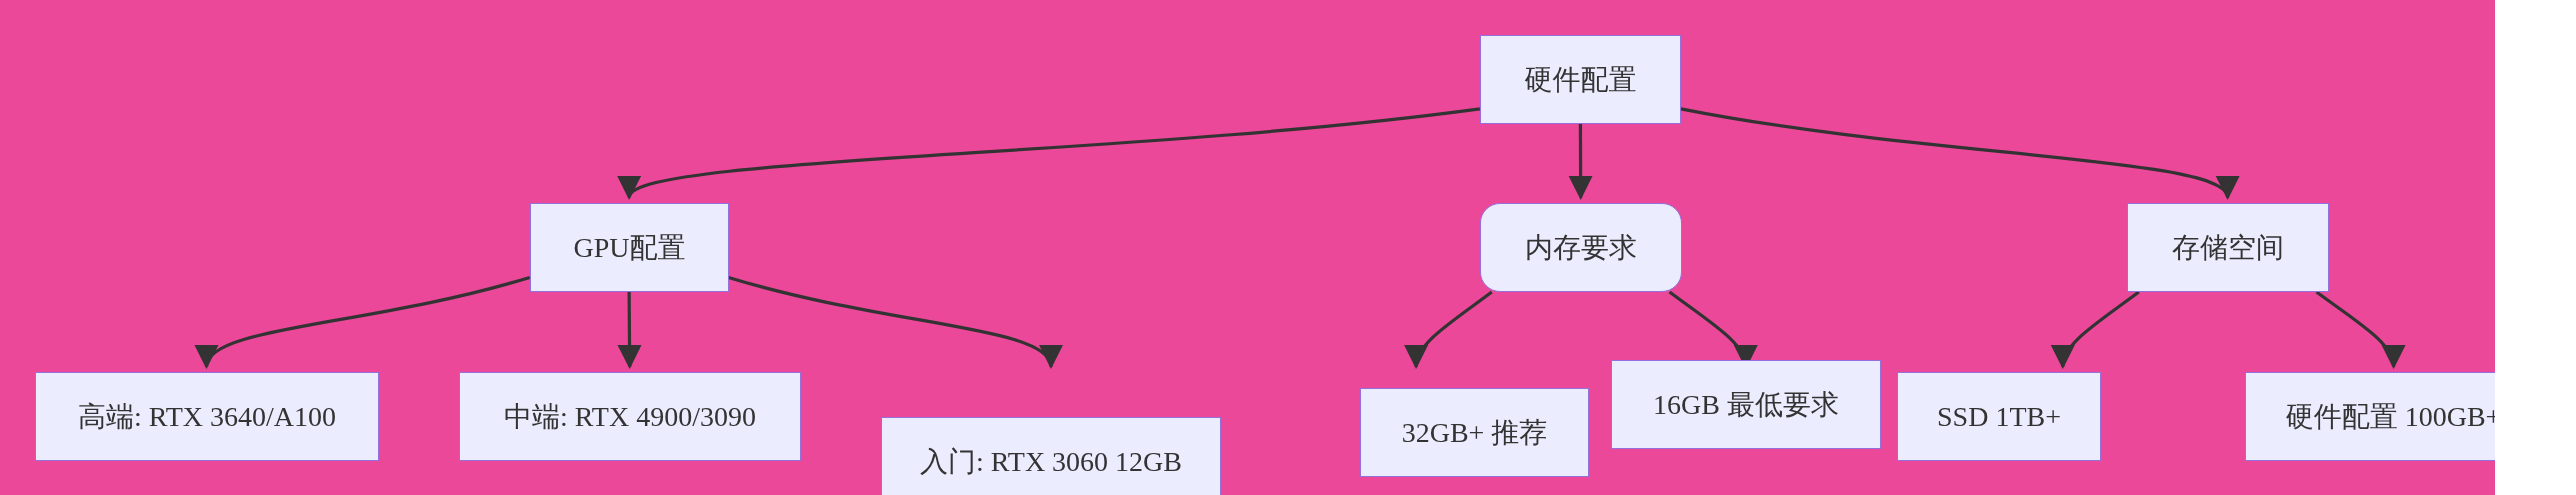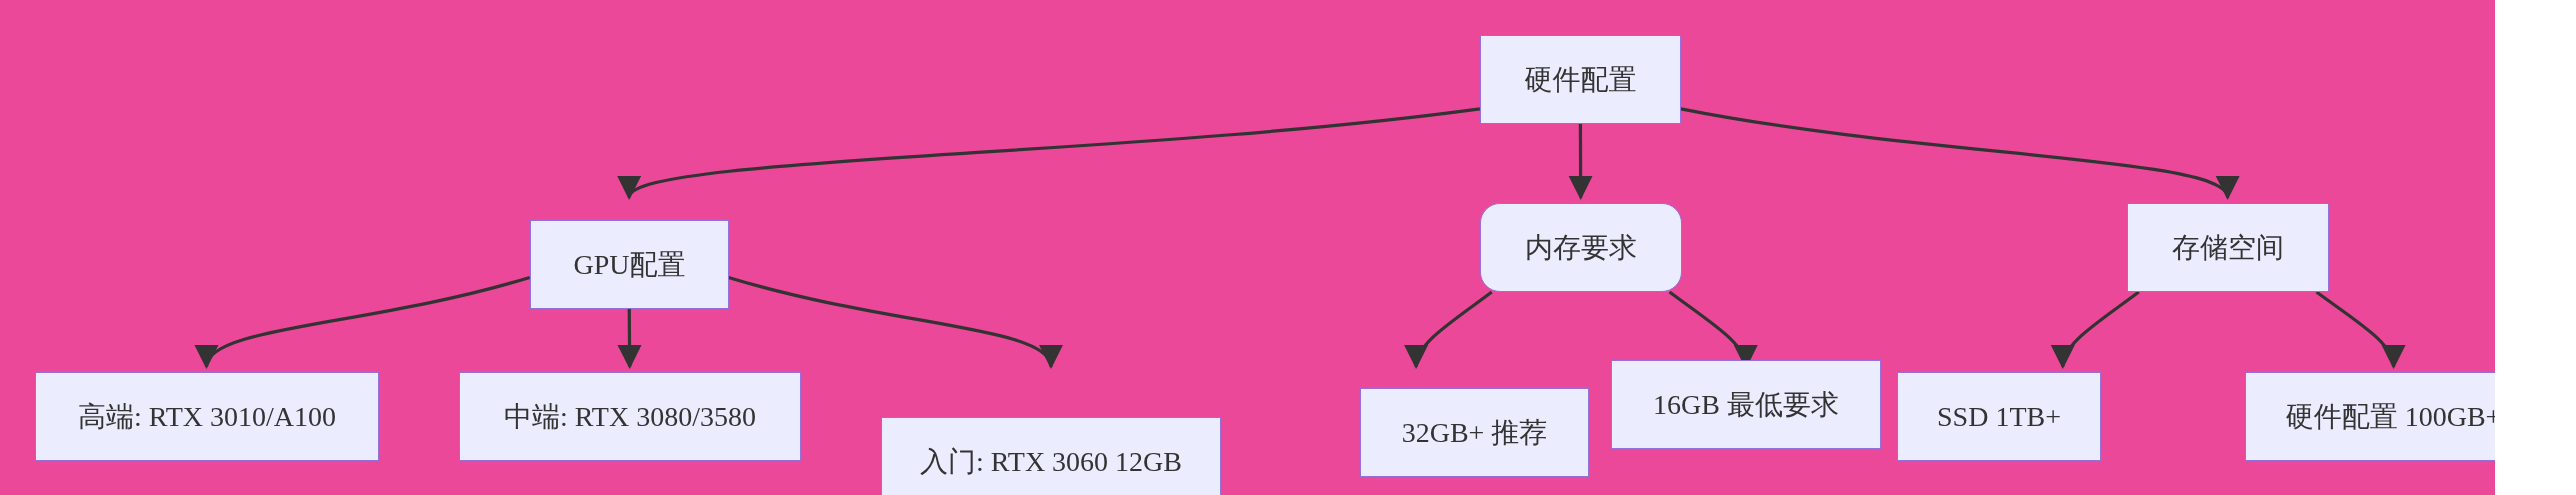--- a/index.html
+++ b/index.html
@@ -61,25 +61,25 @@
         <path class="edge-path" d="M 1164 540 L 1165 678" stroke="#333333" marker-end="url(#arrowhead)"></path>
         <path class="edge-path" d="M 1348 513 C 1644.5900000000001 604, 1944.5 603, 1944.5 678" stroke="#333333" marker-end="url(#arrowhead)"></path>
         <path class="edge-path" d="M 2760 540 C 2683 598, 2620 635, 2620 678" stroke="#333333" marker-end="url(#arrowhead)"></path>
         <path class="edge-path" d="M 3089 540 C 3166.55 598, 3230 635, 3230 678" stroke="#333333" marker-end="url(#arrowhead)"></path>
         <path class="edge-path" d="M 3957 540 C 3879.725 598, 3816.5 635, 3816.5 678" stroke="#333333" marker-end="url(#arrowhead)"></path>
         <path class="edge-path" d="M 4286 540 C 4364.375 598, 4428.5 635, 4428.5 678" stroke="#333333" marker-end="url(#arrowhead)"></path>
       </g>
   </svg>
   <div id="nodes">
       <div class="node" style="left: 1480px; top: 35px; width: 201px; height: 89px; background: rgb(236, 236, 255); border-color: rgb(147, 112, 219); color: rgb(51, 51, 51);">硬件配置</div>
-      <div class="node" style="left: 530px; top: 220px; width: 199px; height: 89px; background: rgb(236, 236, 255); border-color: rgb(147, 112, 219); color: rgb(51, 51, 51);">GPU配置</div>
+      <div class="node" style="left: 530px; top: 203px; width: 199px; height: 89px; background: rgb(236, 236, 255); border-color: rgb(147, 112, 219); color: rgb(51, 51, 51);">GPU配置</div>
       <div class="node" style="left: 1480px; top: 203px; width: 202px; height: 89px; background: rgb(236, 236, 255); border-color: rgb(147, 112, 219); color: rgb(51, 51, 51); border-radius: 20px;">内存要求</div>
       <div class="node" style="left: 2127px; top: 203px; width: 202px; height: 89px; background: rgb(236, 236, 255); border-color: rgb(147, 112, 219); color: rgb(51, 51, 51); text-align: right;">存储空间</div>
-      <div class="node" style="left: 35px; top: 372px; width: 344px; height: 89px; background: rgb(236, 236, 255); border-color: rgb(147, 112, 219); color: rgb(51, 51, 51);">高端: RTX 3010/A100</div>
-      <div class="node" style="left: 459px; top: 372px; width: 342px; height: 89px; background: rgb(236, 236, 255); border-color: rgb(147, 112, 219); color: rgb(51, 51, 51);">中端: RTX 3080/3580</div>
+      <div class="node" style="left: 35px; top: 372px; width: 344px; height: 89px; background: rgb(236, 236, 255); border-color: rgb(147, 112, 219); color: rgb(51, 51, 51);">高端: RTX 3640/A100</div>
+      <div class="node" style="left: 459px; top: 372px; width: 342px; height: 89px; background: rgb(236, 236, 255); border-color: rgb(147, 112, 219); color: rgb(51, 51, 51);">中端: RTX 4900/3090</div>
       <div class="node" style="left: 881px; top: 372px; width: 340px; height: 89px; background: rgb(236, 236, 255); border-color: rgb(147, 112, 219); color: rgb(51, 51, 51); margin-top: 45px;">入门: RTX 3060 12GB</div>
       <div class="node" style="left: 1360px; top: 372px; width: 229px; height: 89px; background: rgb(236, 236, 255); border-color: rgb(147, 112, 219); color: rgb(51, 51, 51); margin-top: 16px;">32GB+ 推荐</div>
       <div class="node" style="left: 1611px; top: 360px; width: 270px; height: 89px; background: rgb(236, 236, 255); border-color: rgb(147, 112, 219); color: rgb(51, 51, 51);">16GB 最低要求</div>
       <div class="node" style="left: 1897px; top: 372px; width: 204px; height: 89px; background: rgb(236, 236, 255); border-color: rgb(147, 112, 219); color: rgb(51, 51, 51); text-align: center;">SSD 1TB+</div>
       <div class="node" style="left: 2245px; top: 372px; width: 297px; height: 89px; background: rgb(236, 236, 255); border-color: rgb(147, 112, 219); color: rgb(51, 51, 51);">硬件配置 100GB+</div>
     </div>
 </div>
 
 
 </body></html>

